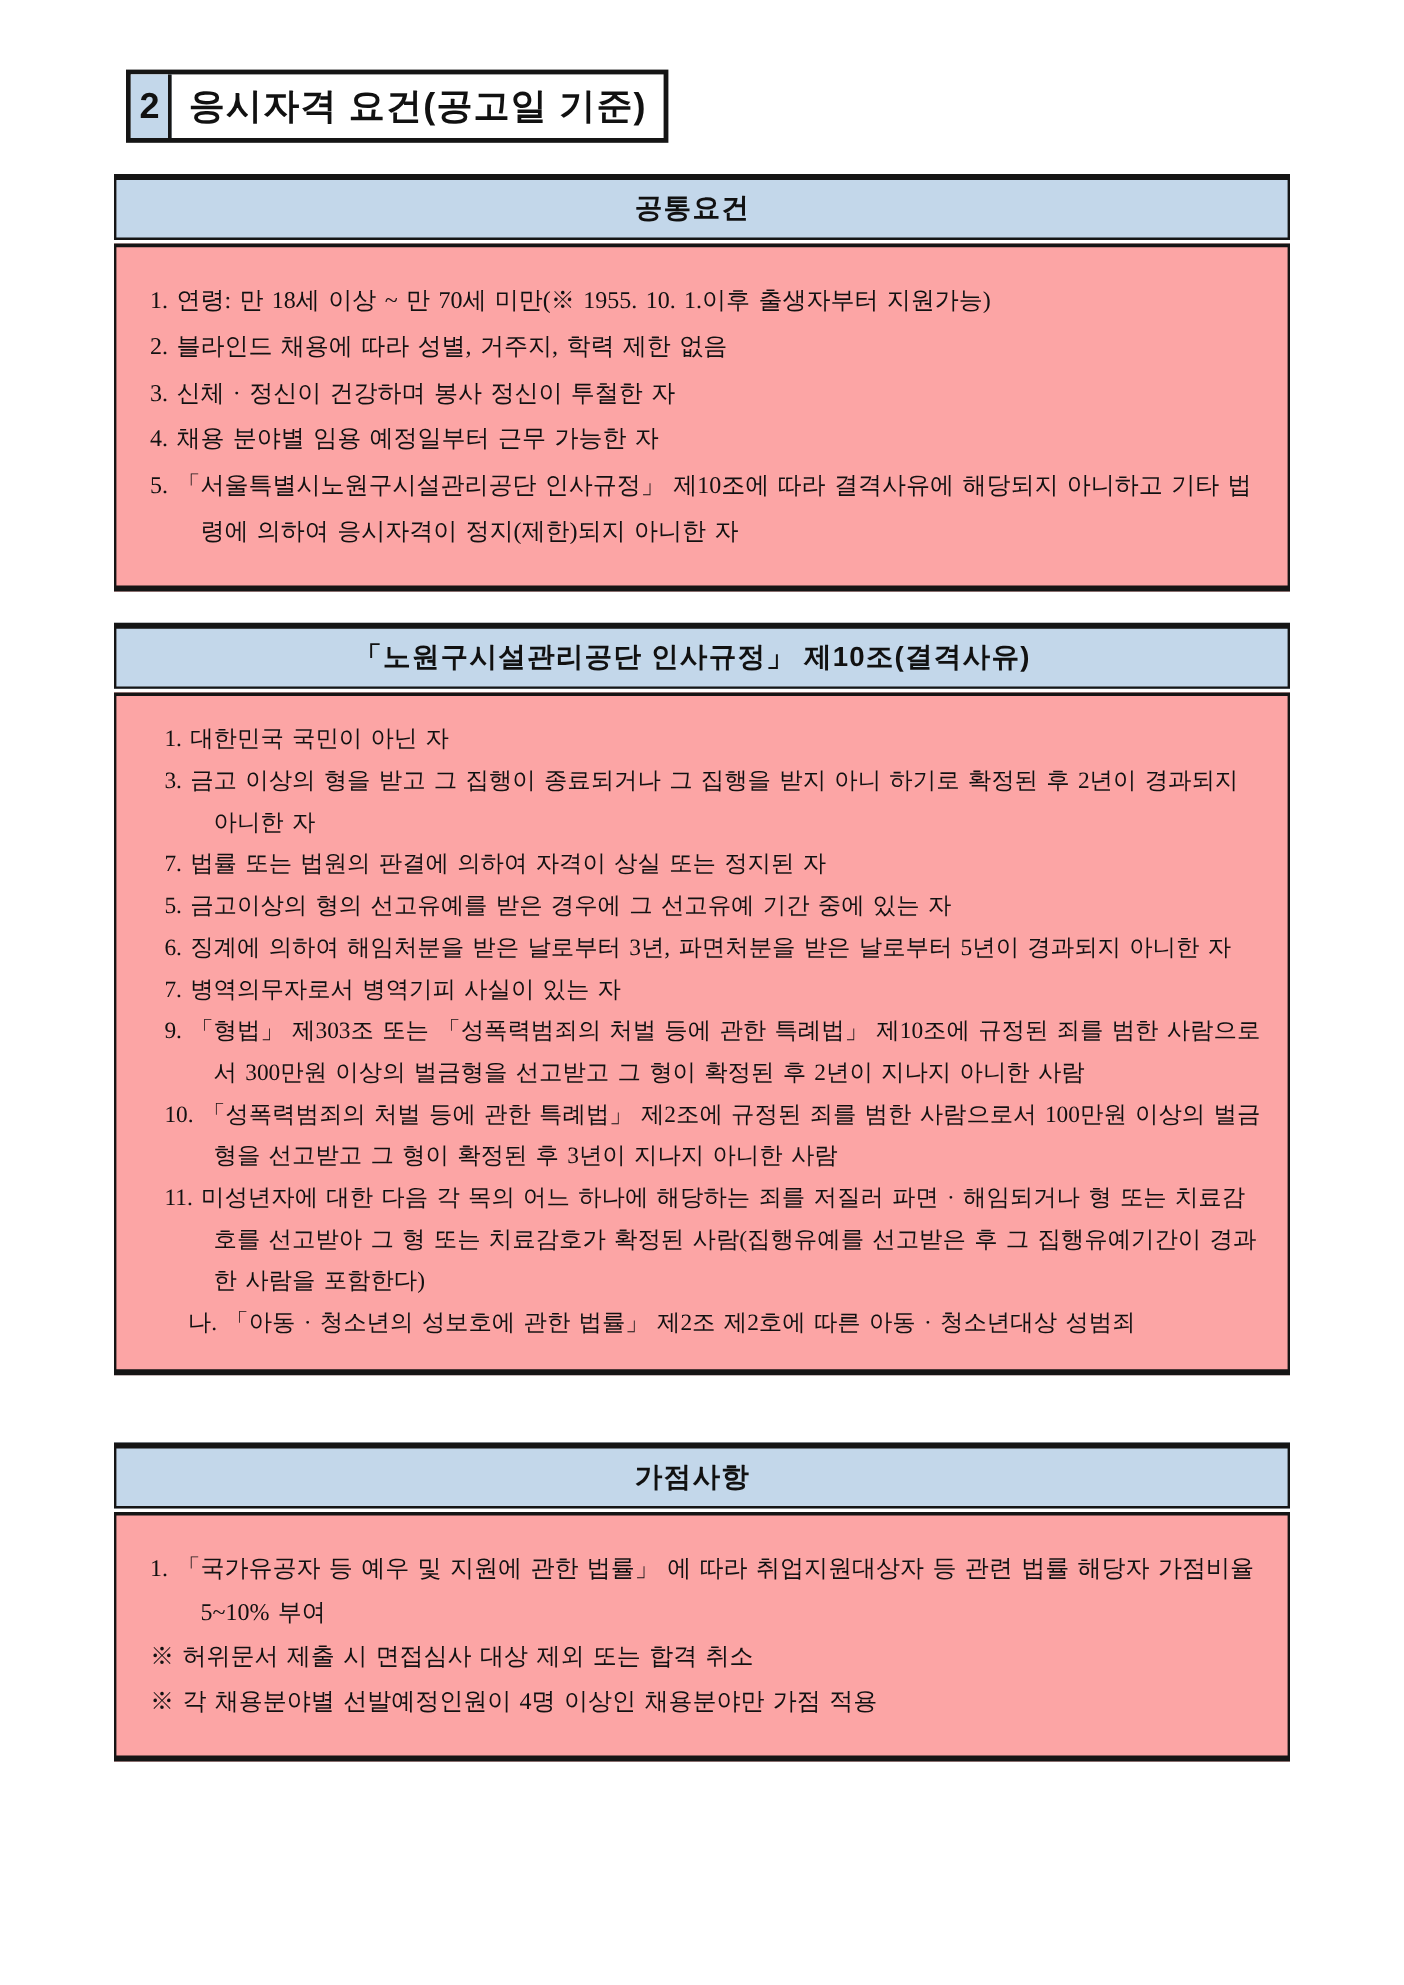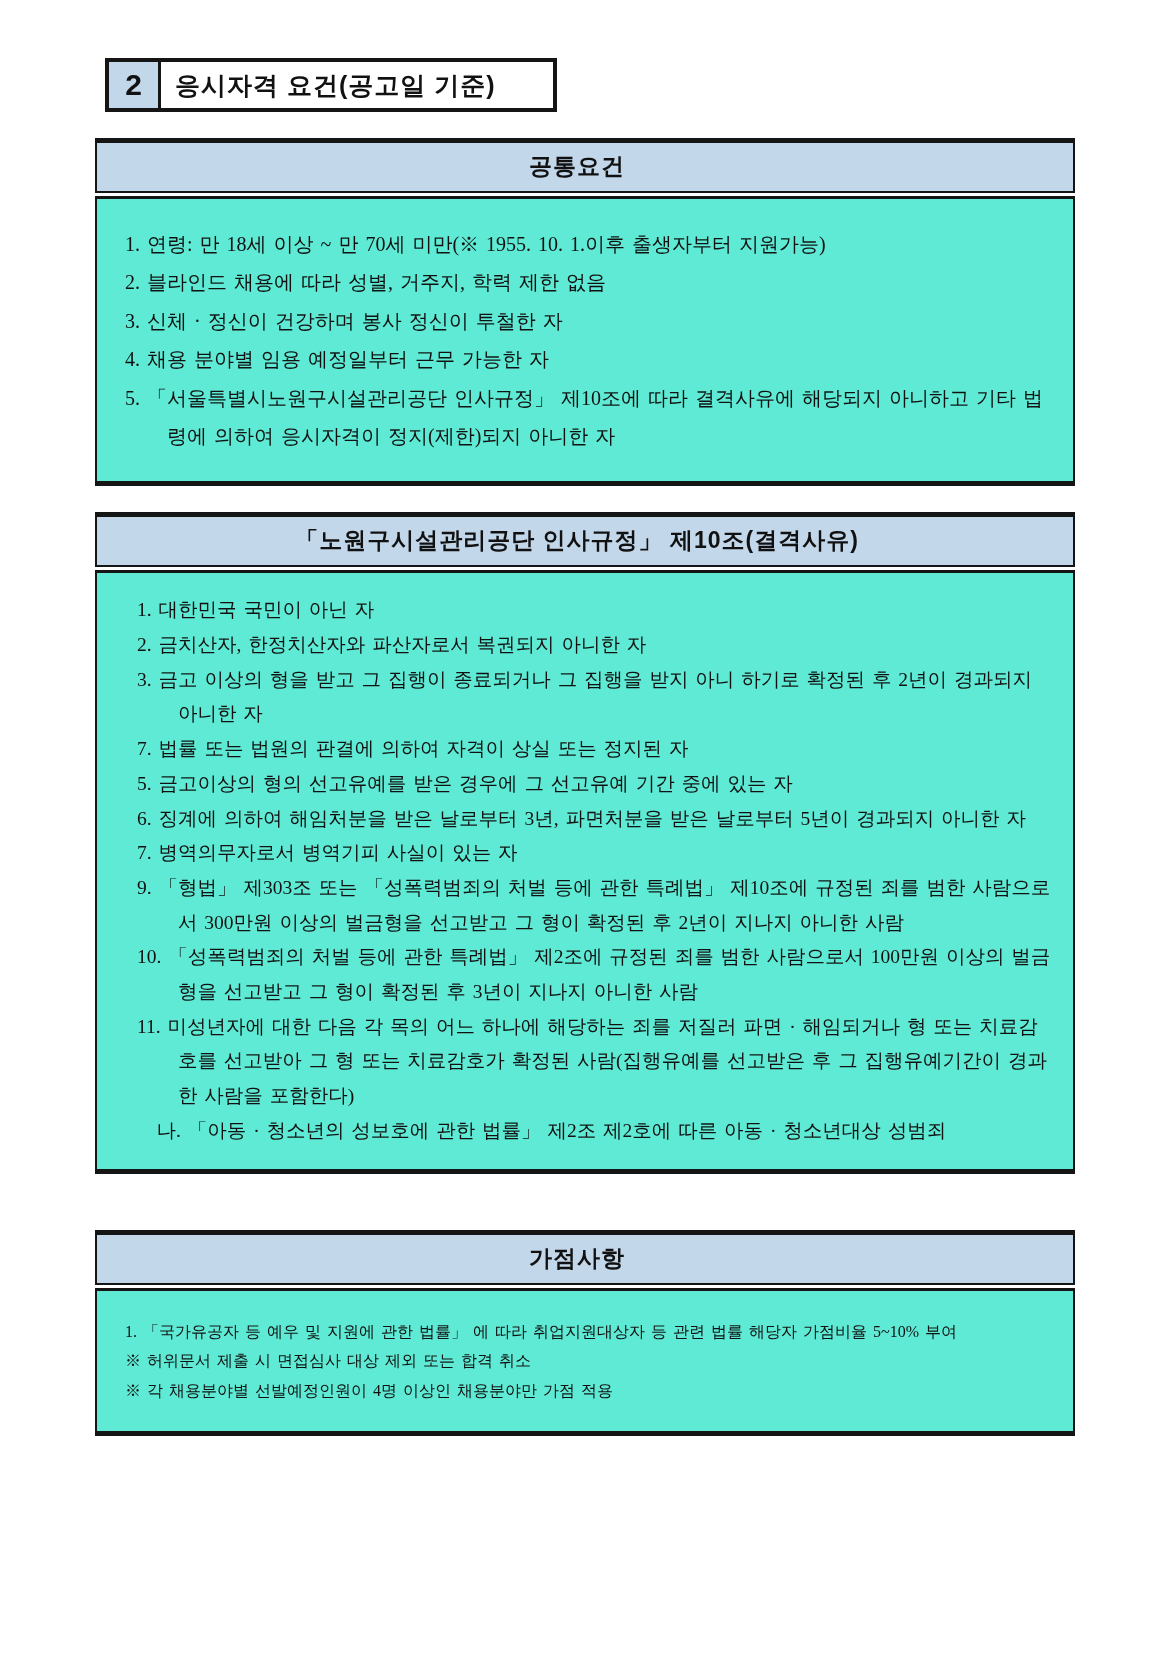--- a/index.html
+++ b/index.html
@@ -34,21 +34,21 @@
     background:var(--banner_bg);
     border-right:3px solid var(--border_dark);
     display:flex;align-items:center;justify-content:center;
     font-size:30px;font-weight:bold;
     padding:6px 0;
   }
   .title-text{
     flex:1;
     display:flex;align-items:center;
     padding:6px 14px;
-    font-size:25px;font-weight:bold;
+    font-size:30px;font-weight:bold;
     letter-spacing:1px;
     white-space:nowrap;
     text-align:center;
   }
 
   
   .section{margin-top:26px;}
   .section .banner{
     border:2px solid var(--border_dark);
     border-top-width:5px;
@@ -58,21 +58,21 @@
     font-size:23px;
     font-weight:600;
     letter-spacing:1px;
     padding:8px 20px 9px 4px;
   }
   .section .box-body{
     margin-top:3px;
     border:2px solid var(--border_dark);
     border-top-width:3px;
     border-bottom-width:5px;
-    background:#5eead4;
+    background:#fca5a5;
     padding:24px 22px 22px 26px;
   }
 
   .item{
     padding-left:2.1em;
     text-indent:-2.1em;
     word-spacing:2px;
   }
 
   
@@ -90,21 +90,21 @@
   }
   #section-disqual .item.sub{
     padding-left:3.1em;
     text-indent:-2.1em;
   }
 
   
   #section-bonus{margin-top:56px;}
   #section-bonus .box-body{padding:26px 22px 26px 28px;}
   #section-bonus .item{
-    font-size:16px;
+    font-size:20px;
     line-height:1.85;
   }
 </style>
 </head>
 <body>
 
 <div class="page">
 
   <div class="title-box">
     <div class="title-num">2</div>
@@ -119,21 +119,20 @@
       <div class="item">3. 신체 · 정신이 건강하며 봉사 정신이 투철한 자</div>
       <div class="item">4. 채용 분야별 임용 예정일부터 근무 가능한 자</div>
       <div class="item">5. 「서울특별시노원구시설관리공단 인사규정」 제10조에 따라 결격사유에 해당되지 아니하고 기타 법령에 의하여 응시자격이 정지(제한)되지 아니한 자</div>
     </div>
   </div>
 
   <div class="section" id="section-disqual">
     <div class="banner">「노원구시설관리공단 인사규정」 제10조(결격사유)</div>
     <div class="box-body">
       <div class="item">1. 대한민국 국민이 아닌 자</div>
-      <div class="item">2. 금치산자, 한정치산자와 파산자로서 복권되지 아니한 자</div>
       <div class="item">3. 금고 이상의 형을 받고 그 집행이 종료되거나 그 집행을 받지 아니 하기로 확정된 후 2년이 경과되지 아니한 자</div>
       <div class="item">7. 법률 또는 법원의 판결에 의하여 자격이 상실 또는 정지된 자</div>
       <div class="item">5. 금고이상의 형의 선고유예를 받은 경우에 그 선고유예 기간 중에 있는 자</div>
       <div class="item">6. 징계에 의하여 해임처분을 받은 날로부터 3년, 파면처분을 받은 날로부터 5년이 경과되지 아니한 자</div>
       <div class="item">7. 병역의무자로서 병역기피 사실이 있는 자</div>
       <div class="item">9. 「형법」 제303조 또는 「성폭력범죄의 처벌 등에 관한 특례법」 제10조에 규정된 죄를 범한 사람으로서 300만원 이상의 벌금형을 선고받고 그 형이 확정된 후 2년이 지나지 아니한 사람</div>
       <div class="item">10. 「성폭력범죄의 처벌 등에 관한 특례법」 제2조에 규정된 죄를 범한 사람으로서 100만원 이상의 벌금형을 선고받고 그 형이 확정된 후 3년이 지나지 아니한 사람</div>
       <div class="item">11. 미성년자에 대한 다음 각 목의 어느 하나에 해당하는 죄를 저질러 파면 · 해임되거나 형 또는 치료감호를 선고받아 그 형 또는 치료감호가 확정된 사람(집행유예를 선고받은 후 그 집행유예기간이 경과한 사람을 포함한다)</div>
       <div class="item sub">나. 「아동 · 청소년의 성보호에 관한 법률」  제2조 제2호에 따른 아동 · 청소년대상 성범죄</div>
     </div>

